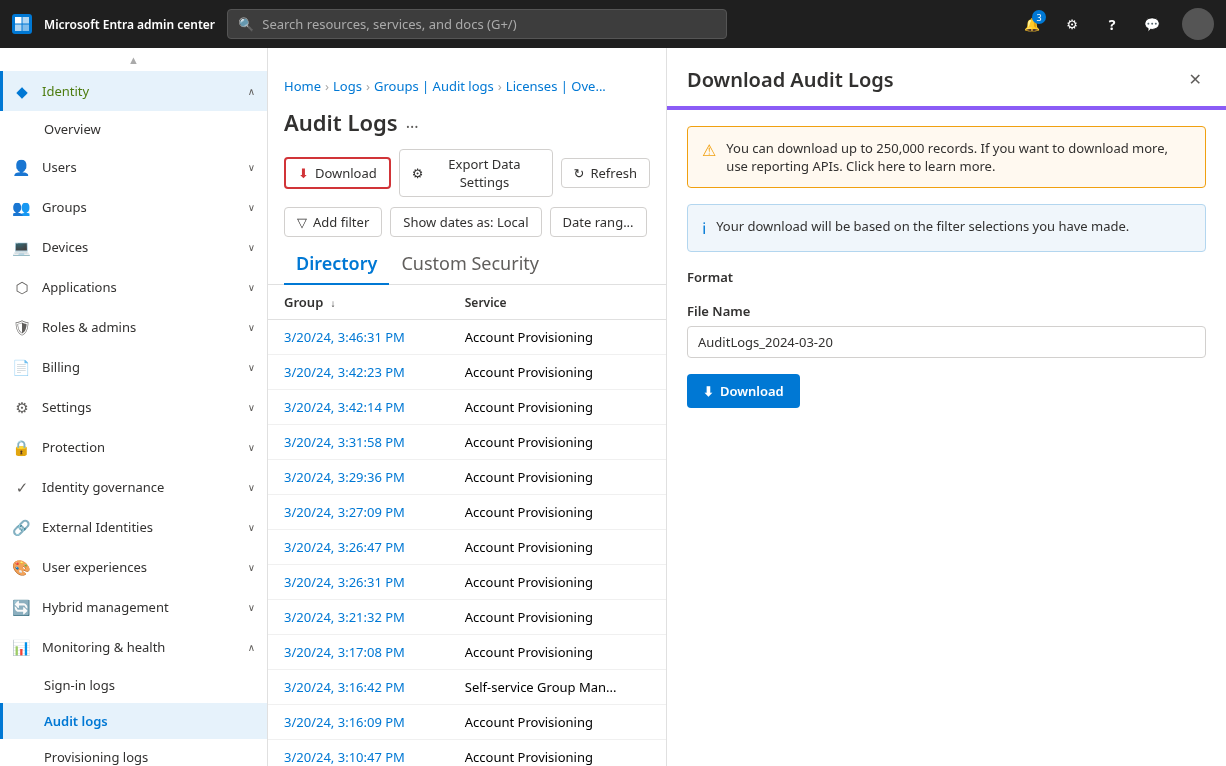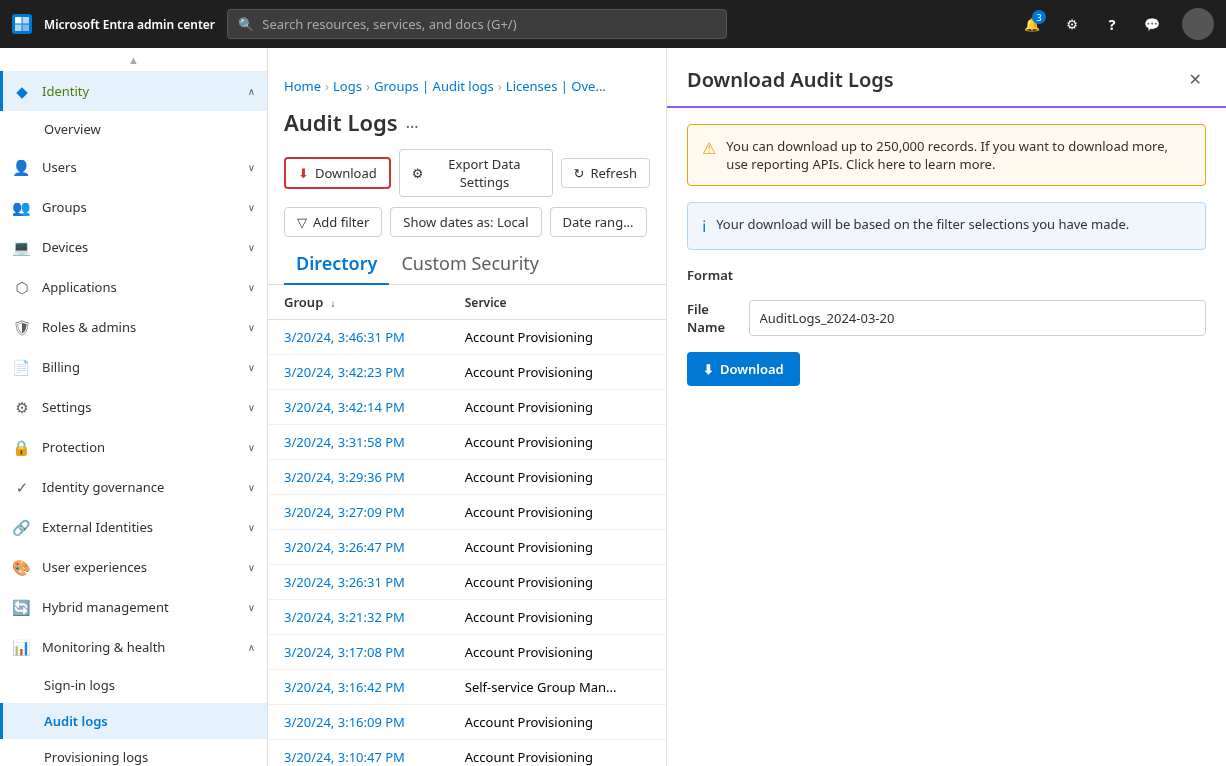--- a/index.html
+++ b/index.html
@@ -336,21 +336,21 @@
       display: flex;
       flex-direction: column;
       flex-shrink: 0;
       overflow-y: auto;
     }
     .side-panel-header {
       display: flex;
       align-items: center;
       justify-content: space-between;
       padding: 16px 20px 12px;
-      border-bottom: 2px solid #8b5cf6;
+      border-bottom: 4px solid #8b5cf6;
       flex-shrink: 0;
     }
     .side-panel-title {
       font-size: 20px;
       font-weight: 600;
       color: #323130;
     }
     .side-panel-close {
       font-size: 16px;
       cursor: pointer;
@@ -391,21 +391,21 @@
       font-size: 13px;
       color: #323130;
     }
     .alert-info-icon {
       font-size: 16px;
       color: #0078d4;
       flex-shrink: 0;
     }
 
     
-    .field-group { display: flex; flex-direction: row; gap: 6px; }
+    .field-group { display: flex; flex-direction: column; gap: 6px; }
     .field-label { font-size: 13px; font-weight: 600; color: #323130; }
     .radio-group { display: flex; align-items: center; gap: 16px; }
     .radio-option { display: flex; align-items: center; gap: 6px; cursor: pointer; }
     .radio-input {
       width: 14px;
       height: 14px;
       border-radius: 50%;
       border: 2px solid #0078d4;
       position: relative;
       display: flex;

